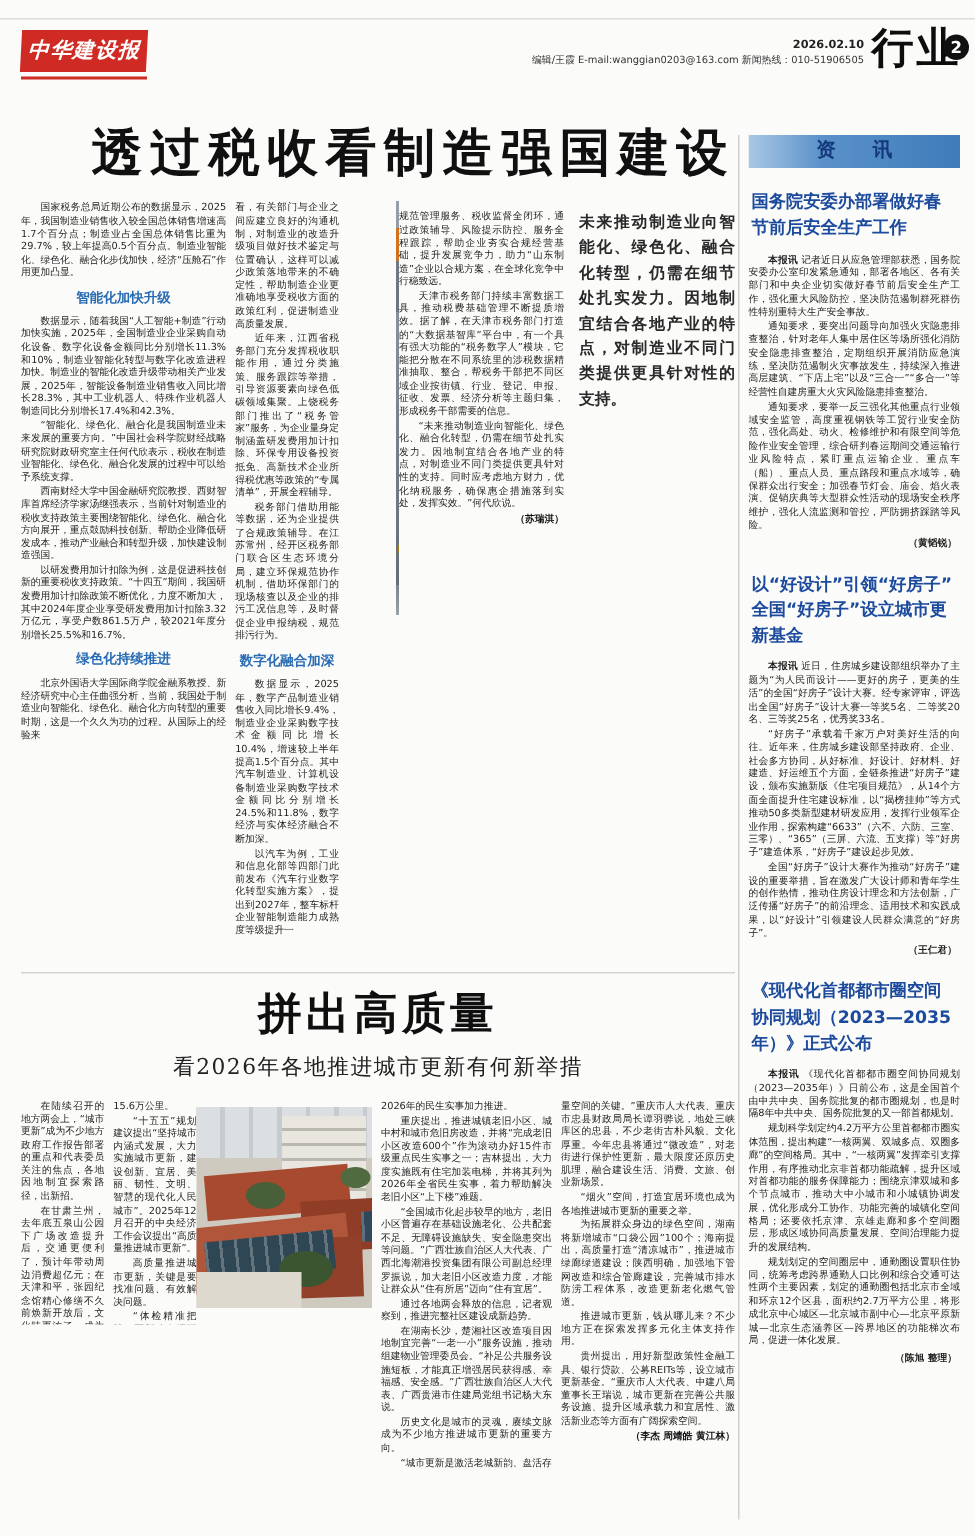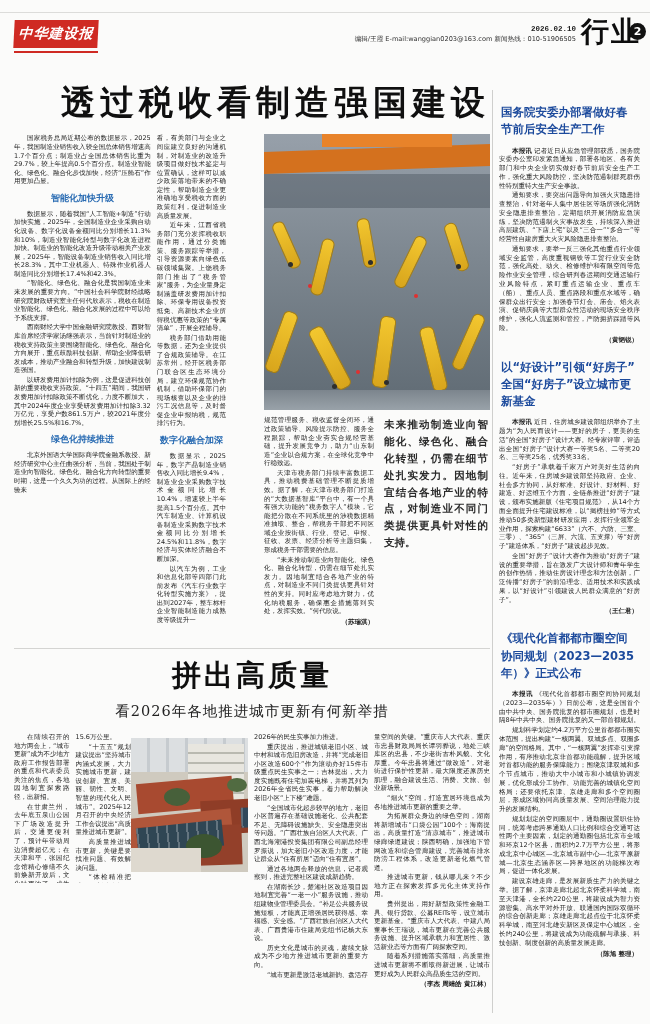--- a/index.html
+++ b/index.html
@@ -4,35 +4,35 @@
 <style>
   html,body{margin:0;padding:0;}
   body{width:650px;height:1024px;position:relative;background:#fbfbfa;font-family:"DejaVu Sans",sans-serif;color:#1c1c1c;overflow:hidden;}
   .topline{position:absolute;left:0;top:12px;width:650px;height:1px;background:#dcdcda;}
   
   .masthead{position:absolute;left:14px;top:20px;width:84px;height:28px;background:#cf2a23;color:#fff;
     display:flex;align-items:center;justify-content:center;font-weight:bold;font-size:14px;letter-spacing:1px;
     font-style:italic;transform:skewX(-3deg);}
   .masthead-line{position:absolute;left:14px;top:51px;width:84px;height:2px;background:#cf2a23;}
   .hdr-meta{position:absolute;left:240px;top:25px;width:336px;text-align:right;}
-  .hdr-date{font-size:7.5px;font-weight:bold;color:#222;font-family:Liberation Mono, monospace;}
+  .hdr-date{font-size:7.5px;font-weight:bold;color:#222;}
   .hdr-editor{font-size:6.6px;color:#333;margin-top:2px;}
   .section-label{position:absolute;left:581px;top:13px;font-size:28px;font-weight:bold;color:#0d0d0d;letter-spacing:2px;}
   .edition-badge{position:absolute;left:629px;top:23px;width:17px;height:17px;border-radius:50%;background:#111;color:#fff;
     font-size:11px;font-weight:bold;text-align:center;line-height:17px;}
   
   .vdiv{position:absolute;left:492px;top:90px;width:1px;height:923px;background:#cfcfcd;}
   .hdiv{position:absolute;left:14px;top:648px;width:476px;height:1px;background:#d4d4d2;}
   
   .main{position:absolute;left:14px;top:84px;width:476px;}
   .main-headline{font-size:34px;font-weight:bold;color:#101010;letter-spacing:5px;line-height:1.1;white-space:nowrap;text-align:right;}
   .cols{display:flex;gap:6px;margin-top:13px;height:506px;overflow:hidden;}
   .c1{width:158px;}
   .c2{width:80px;}
-  .cr{width:226px;display:flex;flex-direction:column;margin-left:32px;}
+  .cr{width:226px;display:flex;flex-direction:row;margin-left:32px;}
   p.bp{font-size:6.5px;line-height:1.32;text-align:justify;text-indent:2em;margin:0 0 1px 0;color:#1d1d1d;}
   p.cont{text-indent:0;}
   .subhead{font-size:9px;font-weight:bold;color:#2a6cb3;text-align:center;margin:6px 0 5px 0;}
   .photo1{position:relative;width:226px;height:276px;overflow:hidden;background:linear-gradient(180deg,#97a0aa 0%,#7d8790 45%,#5f6a73 100%);}
   .p1s{position:absolute;}
   .underrow{display:flex;gap:10px;margin-top:6px;flex:1;}
   .c3{width:110px;height:212px;overflow:hidden;}
   .pq{width:104px;font-size:10.5px;font-weight:bold;line-height:1.6;color:#2a2a2a;text-align:justify;}
   .byline{font-size:6.5px;font-weight:bold;text-align:right;margin-top:2px;color:#111;}
   
@@ -178,27 +178,27 @@
       <p class="bp">在湖南长沙，楚湘社区改造项目因地制宜完善“一老一小”服务设施，推动组建物业管理委员会。“补足公共服务设施短板，才能真正增强居民获得感、幸福感、安全感。”广西壮族自治区人大代表、广西贵港市住建局党组书记杨大东说。</p>
       <p class="bp">历史文化是城市的灵魂，赓续文脉成为不少地方推进城市更新的重要方向。</p>
       <p class="bp">“城市更新是激活老城新韵、盘活存</p>
     </div>
     <div class="bd">
       <p class="bp cont">量空间的关键。”重庆市人大代表、重庆市忠县财政局局长谭羽骅说，地处三峡库区的忠县，不少老街古朴风貌、文化厚重。今年忠县将通过“微改造”，对老街进行保护性更新，最大限度还原历史肌理，融合建设生活、消费、文旅、创业新场景。</p>
       <p class="bp">“烟火”空间，打造宜居环境也成为各地推进城市更新的重要之举。</p>
       <p class="bp">为拓展群众身边的绿色空间，湖南将新增城市“口袋公园”100个；海南提出，高质量打造“清凉城市”，推进城市绿廊绿道建设；陕西明确，加强地下管网改造和综合管廊建设，完善城市排水防涝工程体系，改造更新老化燃气管道。</p>
       <p class="bp">推进城市更新，钱从哪儿来？不少地方正在探索发挥多元化主体支持作用。</p>
       <p class="bp">贵州提出，用好新型政策性金融工具、银行贷款、公募REITs等，设立城市更新基金。“重庆市人大代表、中建八局董事长王瑞说，城市更新在完善公共服务设施、提升区域承载力和宜居性、激活新业态等方面有广阔探索空间。</p>
-      <p class="bp">随着系列措施落实落细，高质量推进城市更新将不断取得新进展，让城市更好成为人民群众高品质生活的空间。</p>
       <div class="byline">（李杰 周靖皓 黄江林）</div>
     </div>
   </div>
 </div>
 
 <div class="sidebar">
+  <div class="band">资 讯</div>
 
   <div class="sart">
     <h3>国务院安委办部署做好春节前后安全生产工作</h3>
     <p><span class="lead">本报讯</span><span>  记者近日从应急管理部获悉，国务院安委办公室印发紧急通知，部署各地区、各有关部门和中央企业切实做好春节前后安全生产工作，强化重大风险防控，坚决防范遏制群死群伤性特别重特大生产安全事故。</span></p>
     <p>通知要求，要突出问题导向加强火灾隐患排查整治，针对老年人集中居住区等场所强化消防安全隐患排查整治，定期组织开展消防应急演练，坚决防范遏制火灾事故发生，持续深入推进高层建筑、“下店上宅”以及“三合一”“多合一”等经营性自建房重大火灾风险隐患排查整治。</p>
     <p>通知要求，要举一反三强化其他重点行业领域安全监管，高度重视钢铁等工贸行业安全防范，强化高处、动火、检修维护和有限空间等危险作业安全管理，综合研判春运期间交通运输行业风险特点，紧盯重点运输企业、重点车（船）、重点人员、重点路段和重点水域等，确保群众出行安全；加强春节灯会、庙会、焰火表演、促销庆典等大型群众性活动的现场安全秩序维护，强化人流监测和管控，严防拥挤踩踏等风险。</p>
     <div class="sb-byline">（黄韬锐）</div>
   </div>
 
   <div class="sart">
@@ -207,16 +207,15 @@
     <p>“好房子”承载着千家万户对美好生活的向往。近年来，住房城乡建设部坚持政府、企业、社会多方协同，从好标准、好设计、好材料、好建造、好运维五个方面，全链条推进“好房子”建设，颁布实施新版《住宅项目规范》，从14个方面全面提升住宅建设标准，以“揭榜挂帅”等方式推动50多类新型建材研发应用，发挥行业领军企业作用，探索构建“6633”（六不、六防、三室、三零）、“365”（三屏、六流、五支撑）等“好房子”建造体系，“好房子”建设起步见效。</p>
     <p>全国“好房子”设计大赛作为推动“好房子”建设的重要举措，旨在激发广大设计师和青年学生的创作热情，推动住房设计理念和方法创新，广泛传播“好房子”的前沿理念、适用技术和实践成果，以“好设计”引领建设人民群众满意的“好房子”。</p>
     <div class="sb-byline">（王仁君）</div>
   </div>
 
   <div class="sart">
     <h3>《现代化首都都市圈空间协同规划（2023—2035年）》正式公布</h3>
     <p><span class="lead">本报讯</span><span>  《现代化首都都市圈空间协同规划（2023—2035年）》日前公布，这是全国首个由中共中央、国务院批复的都市圈规划，也是时隔8年中共中央、国务院批复的又一部首都规划。</span></p>
     <p>规划科学划定约4.2万平方公里首都都市圈实体范围，提出构建“一核两翼、双城多点、双圈多廊”的空间格局。其中，“一核两翼”发挥牵引支撑作用，有序推动北京非首都功能疏解，提升区域对首都功能的服务保障能力；围绕京津双城和多个节点城市，推动大中小城市和小城镇协调发展，优化形成分工协作、功能完善的城镇化空间格局；还要依托京津、京雄走廊和多个空间圈层，形成区域协同高质量发展、空间治理能力提升的发展结构。</p>
     <p>规划划定的空间圈层中，通勤圈设置职住协同，统筹考虑跨界通勤人口比例和综合交通可达性两个主要因素，划定的通勤圈包括北京市全域和环京12个区县，面积约2.7万平方公里，将形成北京中心城区—北京城市副中心—北京平原新城—北京生态涵养区—跨界地区的功能梯次布局，促进一体化发展。</p>
-    <p>建设京雄走廊，是发展新质生产力的关键之举。据了解，京津走廊北起北京怀柔科学城，南至天津港，全长约220公里，将建设成为智力资源密集、高水平对外开放、联通国内国际双循环的综合创新走廊；京雄走廊北起点位于北京怀柔科学城，南至河北雄安新区及保定中心城区，全长约240公里，将建设成为功能疏解与承接、科技创新、制度创新的高质量发展走廊。</p>
     <div class="sb-byline">（陈旭 整理）</div>
   </div>
 </div>
 
 </body></html>

